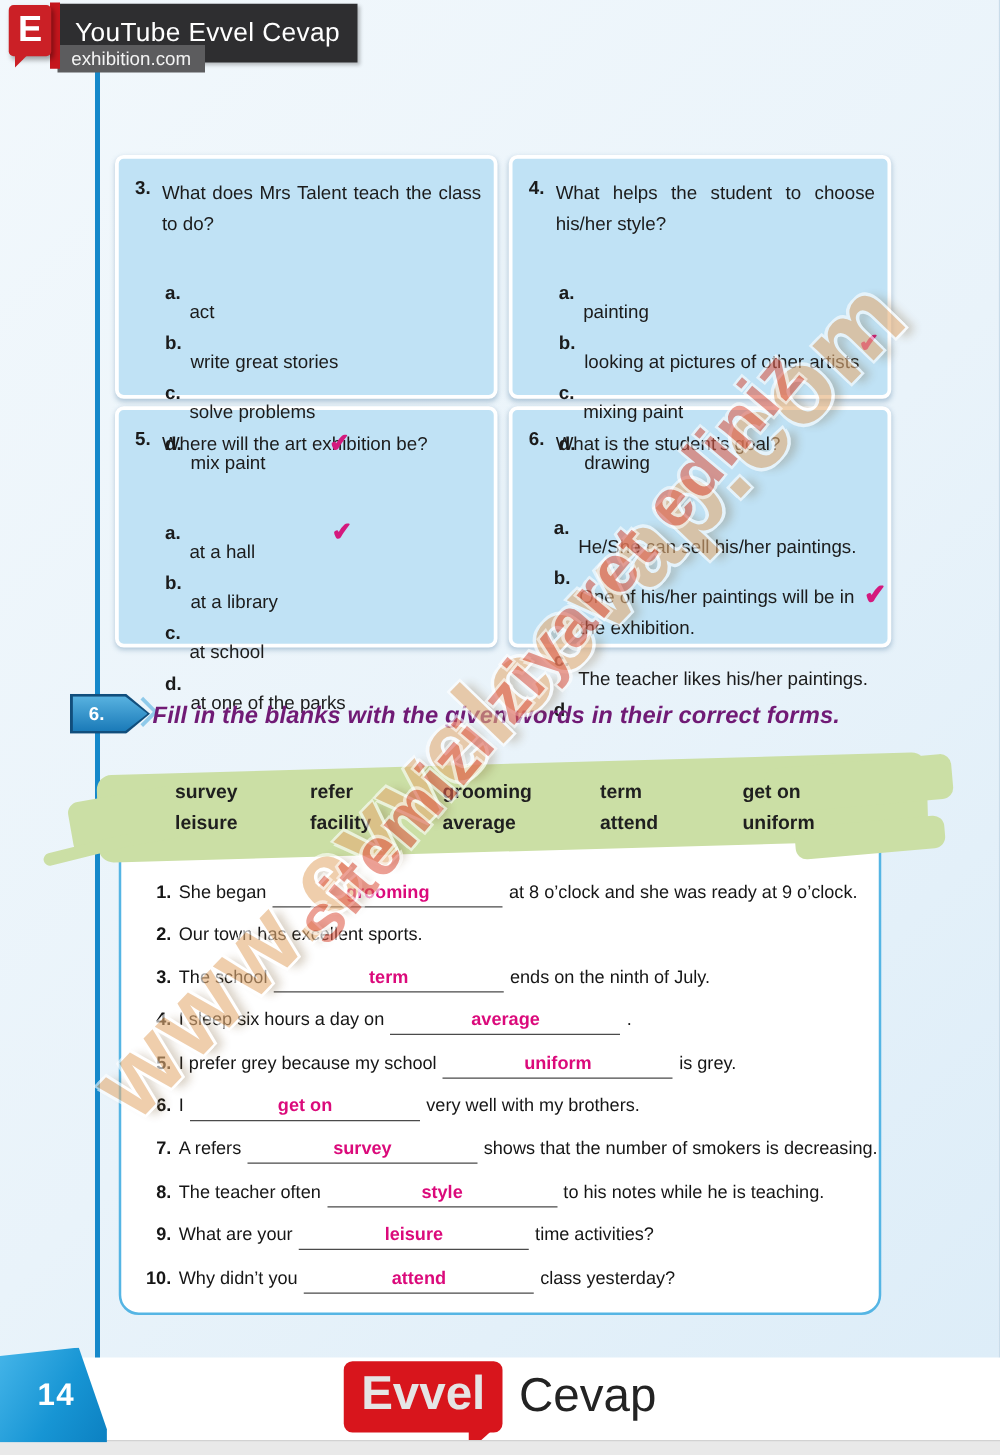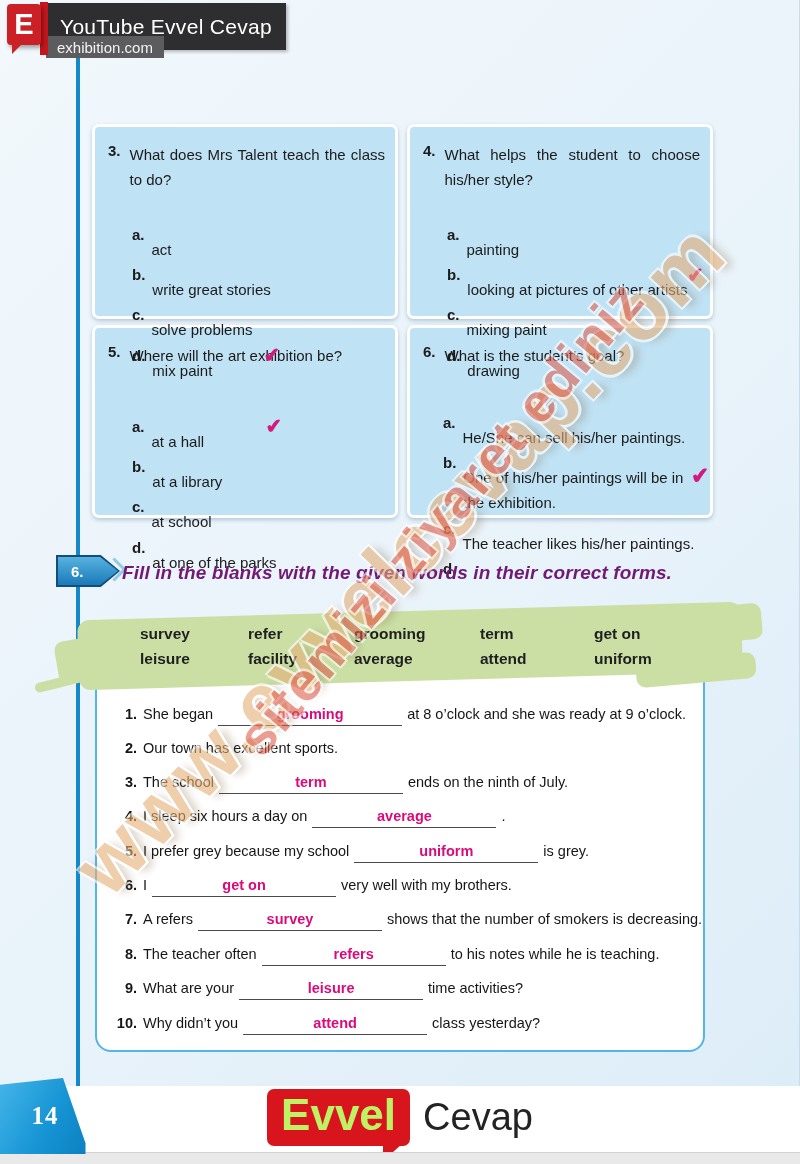--- a/index.html
+++ b/index.html
@@ -102,30 +102,30 @@
     opacity:.6; z-index:8; pointer-events:none;
     text-shadow:2px 2px 0 #fff,-2px -2px 0 #fff,2px -2px 0 #fff,-2px 2px 0 #fff,5px 6px 8px rgba(110,80,35,.45);}
   .wm2{position:absolute; left:60px; top:487px; width:760px; text-align:center; white-space:nowrap;
     transform:rotate(-50deg); font-size:54px; font-weight:bold; letter-spacing:2px; color:#df5c49;
     opacity:.58; z-index:9; pointer-events:none;
     text-shadow:2px 2px 0 #fff,-2px -2px 0 #fff,2px -2px 0 #fff,-2px 2px 0 #fff;}
 
   
   .footer-logo{position:absolute; left:0; right:0; top:1089px; display:flex; justify-content:center;
     align-items:center; z-index:10;}
-  .fl-red{position:relative; background:#d8151c; color:#bef264; font-weight:bold; font-size:44px;
+  .fl-red{position:relative; background:#d8151c; color:#e5e5e5; font-weight:bold; font-size:38px;
     padding:3px 14px 8px; border-radius:7px; line-height:46px;}
   .fl-red::after{content:""; position:absolute; right:8px; bottom:-15px; width:0; height:0;
     border-top:17px solid #d8151c; border-right:19px solid transparent;}
   .fl-dark{color:#232323; font-weight:normal; font-size:38px; margin-left:13px;}
   .pagenum{position:absolute; left:0; top:1078px; width:90px; height:76px; z-index:12;
     background:linear-gradient(120deg,#45b5e9 0%,#1795d4 55%,#0b7fc0 100%);
     clip-path:polygon(0 9%,70% 0,95% 86%,95% 100%,0 100%);
     display:flex; align-items:center; justify-content:center;
-    color:#fff; font-weight:bold; font-size:25px; letter-spacing:1px;font-family:Liberation Serif, serif;}
+    color:#fff; font-weight:bold; font-size:25px; letter-spacing:1px;}
   .bottom-strip{position:absolute; left:0; right:0; top:1152px; height:12px; background:#e9e9e9;
     border-top:1px solid #d2d2d2; z-index:11;}
 </style>
 </head>
 <body>
 
 <div class="page">
   <div class="blue-area"></div>
   <div class="vline"></div>
 
@@ -323,21 +323,21 @@
       </div>
       <div class="sent">
         <span class="s-num">7.</span>
         <span class="s-before">A refers</span>
         <span class="blank">survey</span>
         <span class="s-after">shows that the number of smokers is decreasing.</span>
       </div>
       <div class="sent">
         <span class="s-num">8.</span>
         <span class="s-before">The teacher often</span>
-        <span class="blank">refers</span>
+        <span class="blank">style</span>
         <span class="s-after">to his notes while he is teaching.</span>
       </div>
       <div class="sent">
         <span class="s-num">9.</span>
         <span class="s-before">What are your</span>
         <span class="blank">leisure</span>
         <span class="s-after">time activities?</span>
       </div>
       <div class="sent">
         <span class="s-num">10.</span>

